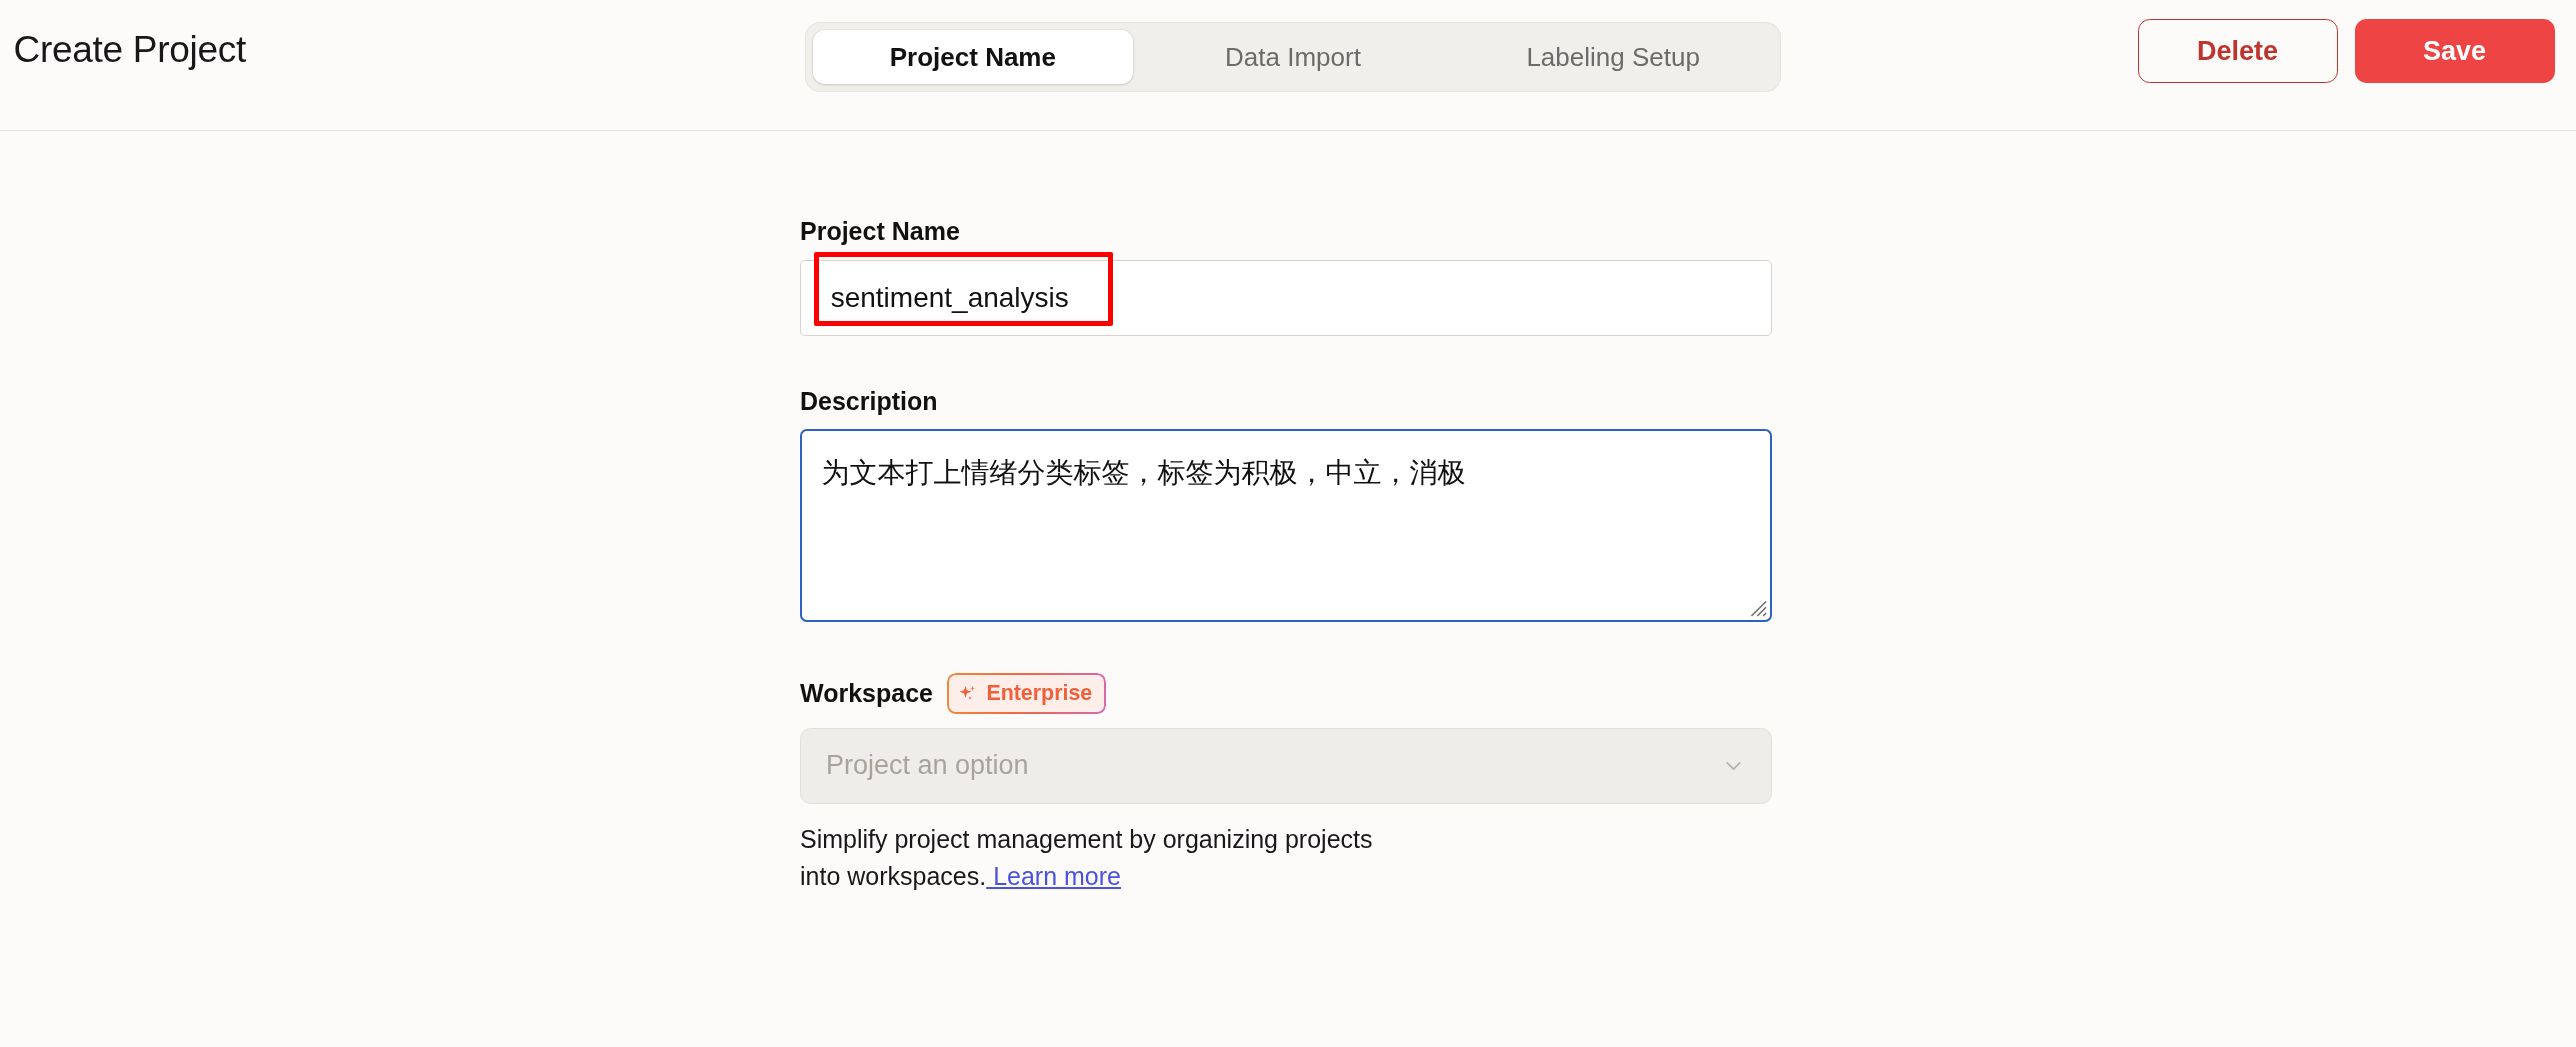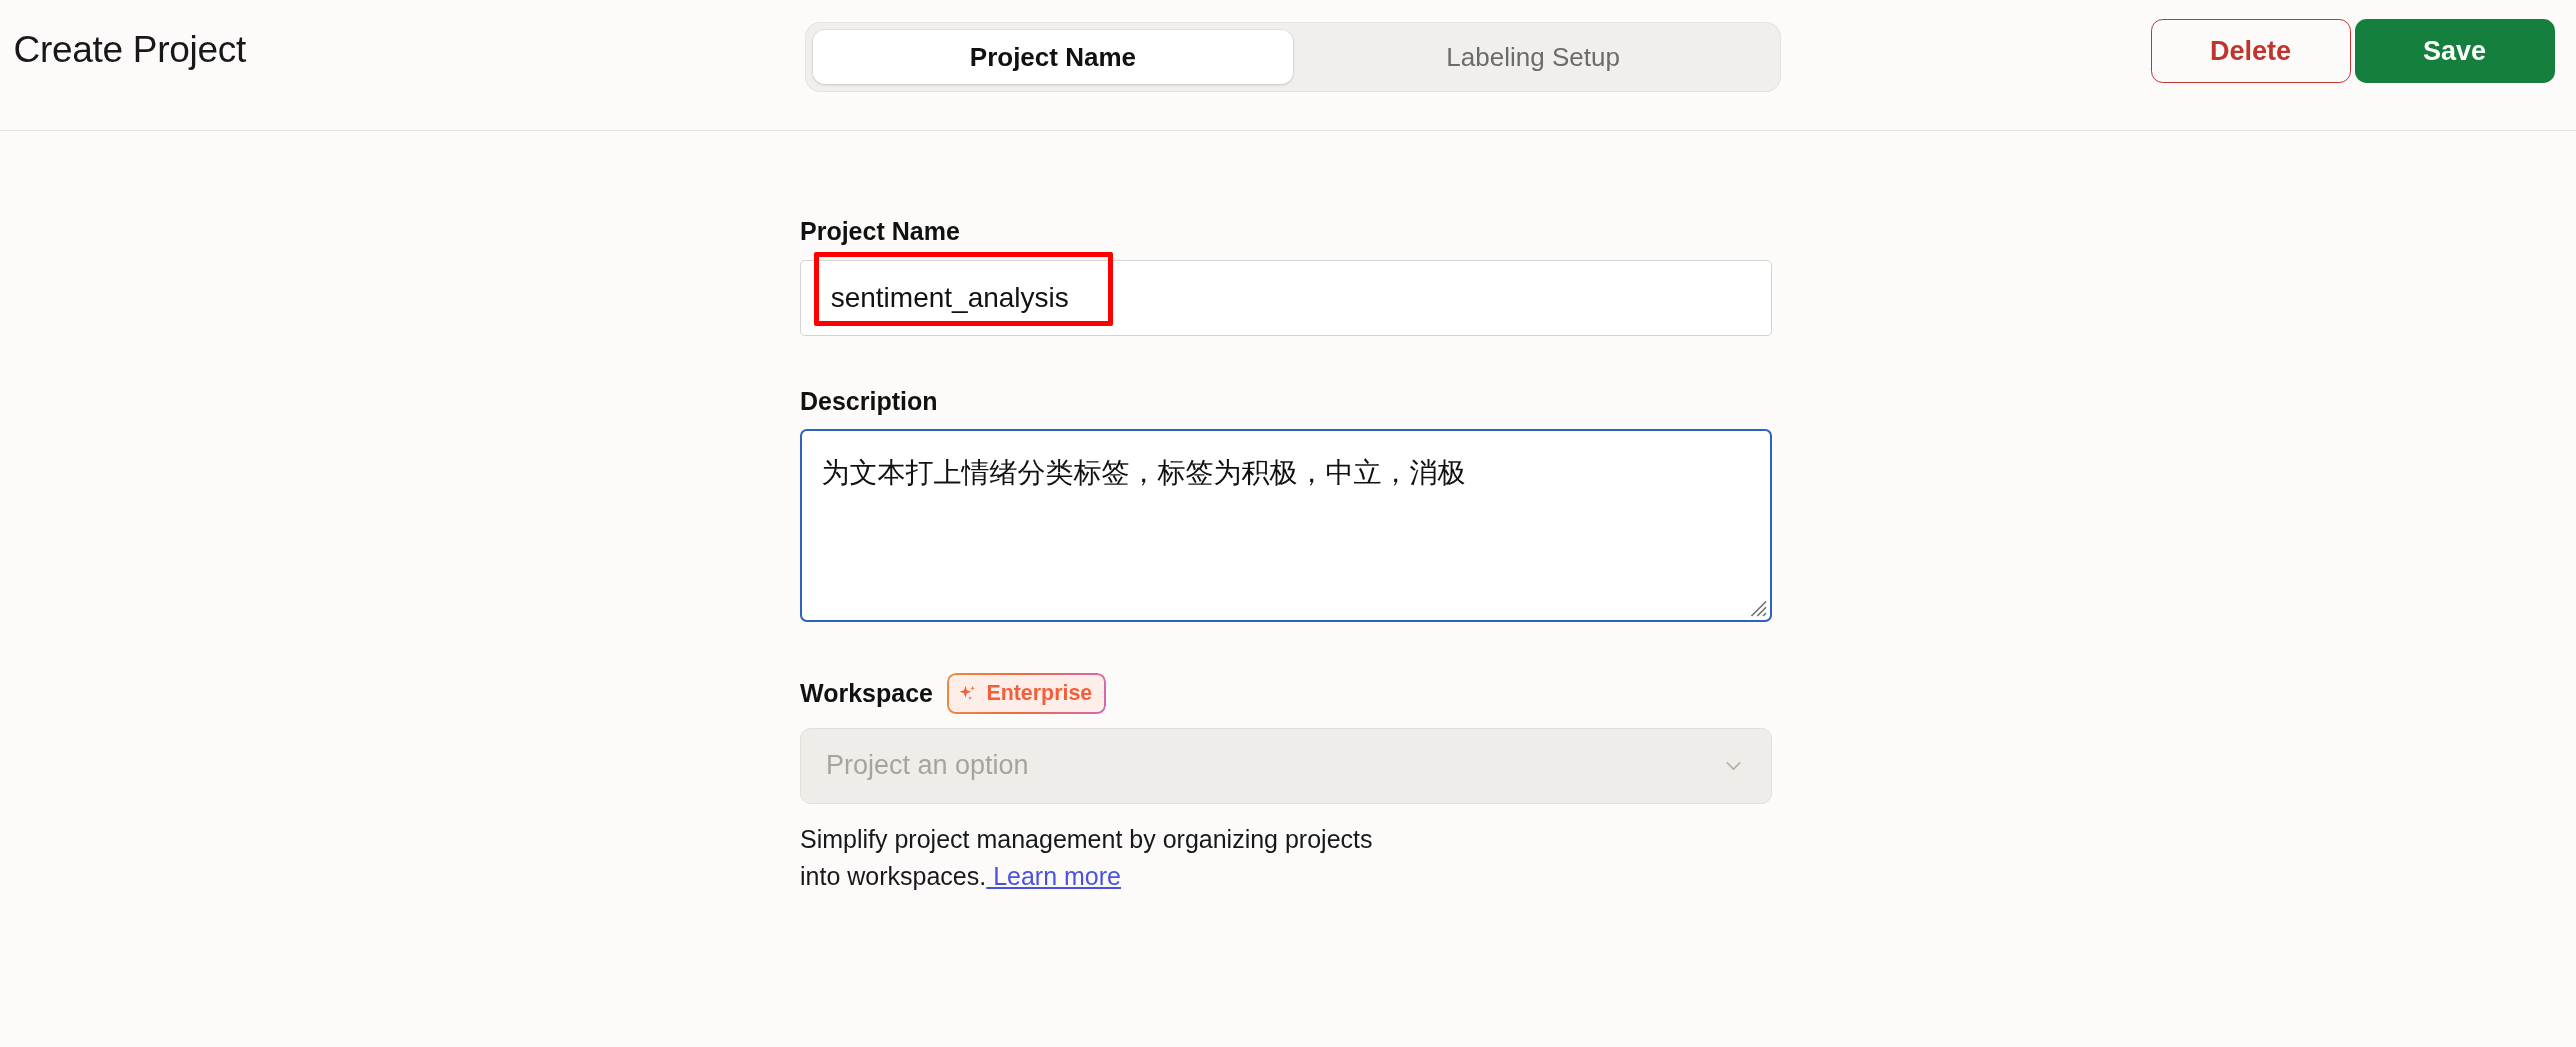--- a/index.html
+++ b/index.html
@@ -65,21 +65,21 @@
     font-weight: 700;
     box-shadow: 0 1px 2.9px rgba(0,0,0,0.14), 0 0 0 1px rgba(0,0,0,0.04);
   }
 
   
   .header-actions {
     position: absolute;
     right: 21.4px;
     top: 19.4px;
     display: flex;
-    gap: 4px;
+    gap: 17px;
     align-items: flex-end;
   }
   .btn {
     height: 64px;
     border-radius: 11.7px;
     font-size: 27px;
     font-weight: 700;
     display: flex;
     align-items: center;
     justify-content: center;
@@ -88,21 +88,21 @@
     user-select: none;
   }
   .btn-delete {
     width: 200px;
     background: #fcfbf9;
     color: #c0342f;
     border: 1.9px solid #c0342f;
   }
   .btn-save {
     width: 200px;
-    background: #15803d;
+    background: #ef4444;
     color: #ffffff;
     border: none;
   }
 
   
   .main {
     position: relative;
     width: 100%;
     height: 933px;
     background: #fcfbf9;
@@ -237,20 +237,23 @@
 </head>
 <body>
 
 <div class="header">
 
   <div class="page-title">Create Project</div>
 
   <div class="tabs">
     <div class="tab active">
       <span>Project Name</span>
+    </div>
+    <div class="tab">
+      <span>Data Import</span>
     </div>
     <div class="tab">
       <span>Labeling Setup</span>
     </div>
   </div>
 
   <div class="header-actions">
     <div class="btn btn-delete">
       <span>Delete</span>
     </div>

